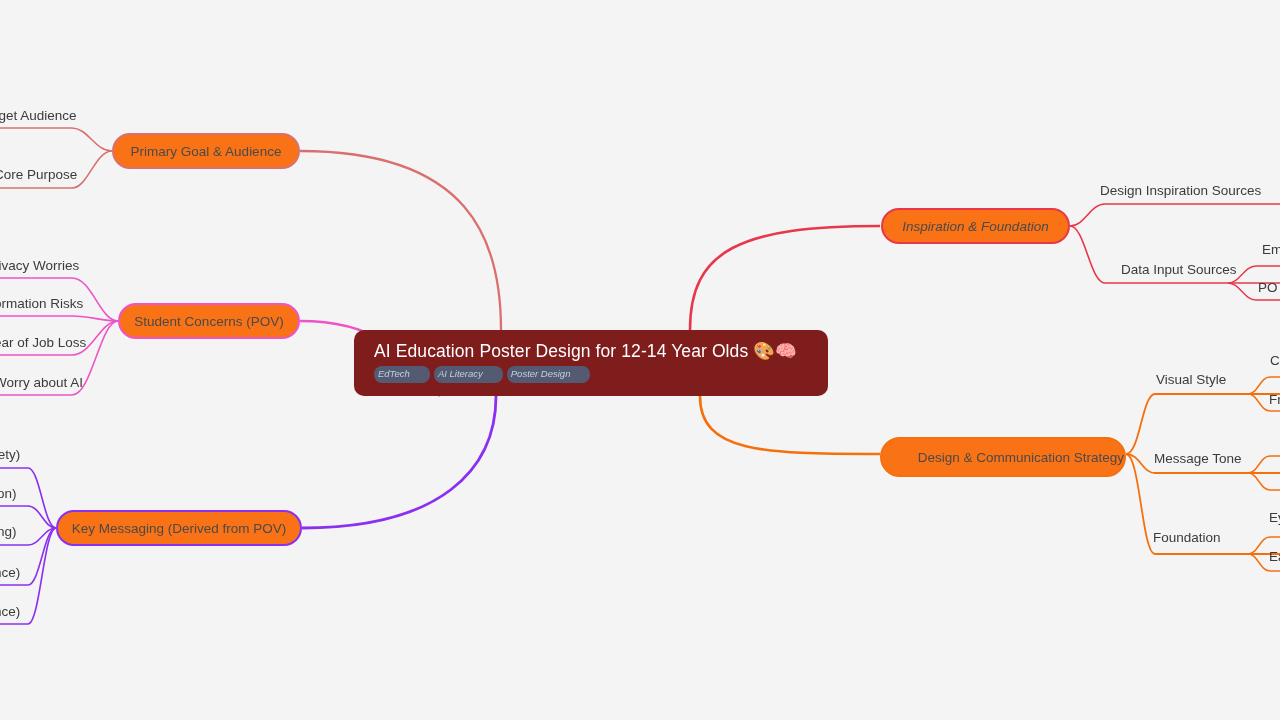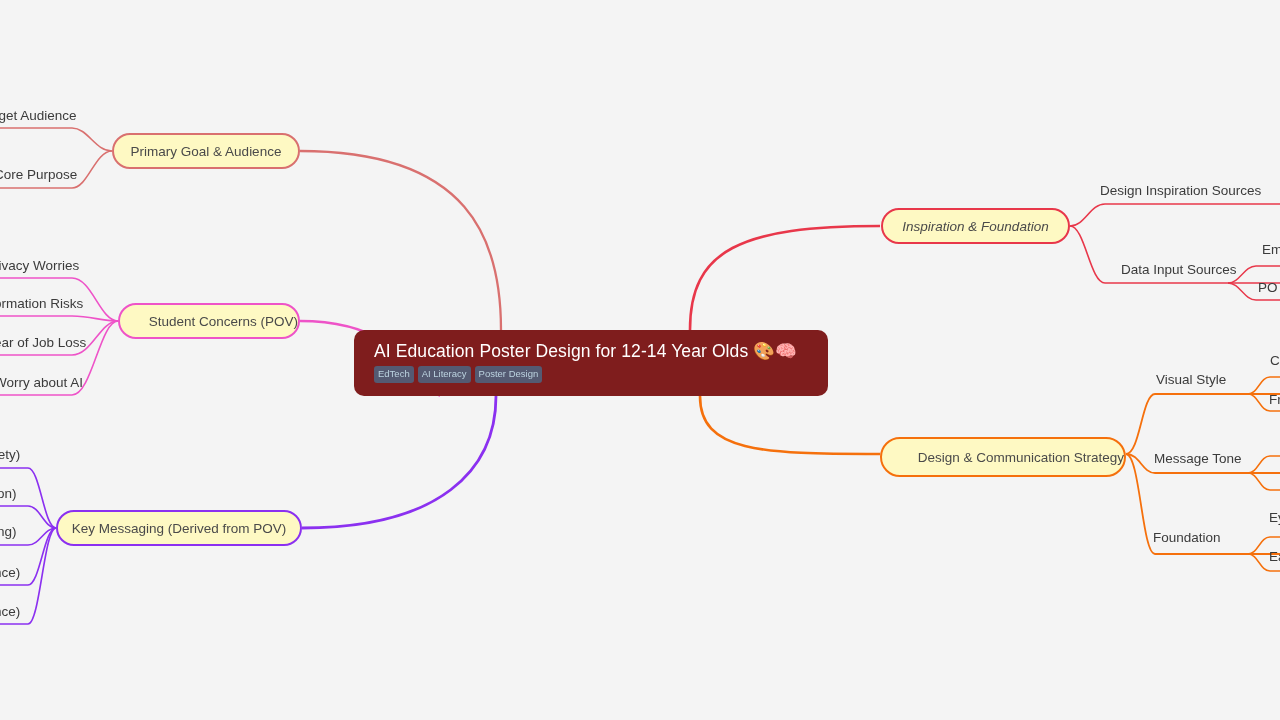--- a/index.html
+++ b/index.html
@@ -52,30 +52,31 @@
   .root-tags {
     margin-top: 3px;
     display: flex;
     gap: 4px;
   }
   .root-tag {
     background: #545a72;
     color: #bcd3e0;
     font-size: 9.5px;
     line-height: 12px;
-    padding: 2px 4px 3px 4px;
-    border-radius: 3px;
+    padding: 2px 20px 3px 4px;
+    border-radius: 8px;
     white-space: nowrap;
+    font-style: italic;
   }
 
   
   .pill {
     position: absolute;
     box-sizing: border-box;
-    background: #fef9c3;
+    background: #f97316;
     border-radius: 999px;
     border-style: solid;
     border-width: 2.5px;
     display: flex;
     align-items: center;
     justify-content: center;
     color: #4a4a4a;
     font-size: 13.5px;
     white-space: nowrap;
     z-index: 15;
@@ -142,21 +143,21 @@
       <span class="root-tag">EdTech</span>
       <span class="root-tag">AI Literacy</span>
       <span class="root-tag">Poster Design</span>
     </div>
   </div>
 
   <div class="pill" style="left:112px; top:133px; width:188px; height:36px; border-color:#d9706f;">
     <span>Primary Goal &amp; Audience</span>
   </div>
 
-  <div class="pill" style="left:118px; top:303px; width:182px; height:36px; border-color:#ee53c8;justify-content:flex-end;">
+  <div class="pill" style="left:118px; top:303px; width:182px; height:36px; border-color:#ee53c8;">
     <span>Student Concerns (POV)</span>
   </div>
 
   <div class="pill" style="left:56px; top:510px; width:246px; height:36px; border-color:#8b30f0;">
     <span>Key Messaging (Derived from POV)</span>
   </div>
 
   <div class="pill" style="left:881px; top:208px; width:189px; height:36px; border-color:#e8374a;font-style:italic;">
     <span>Inspiration &amp; Foundation</span>
   </div>

